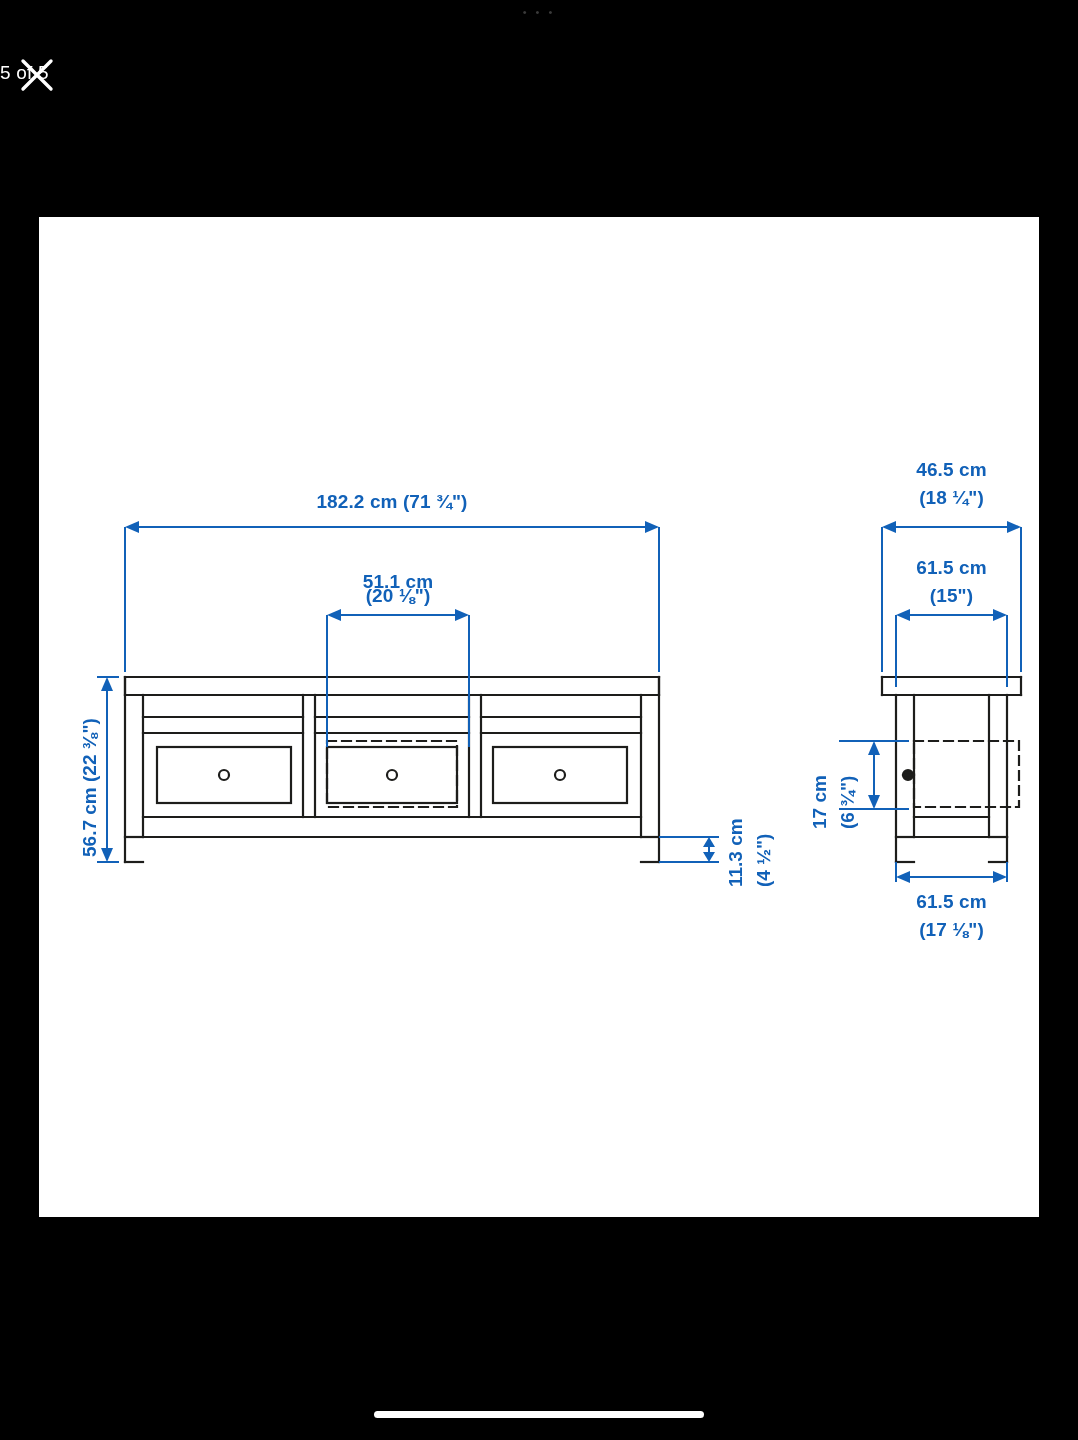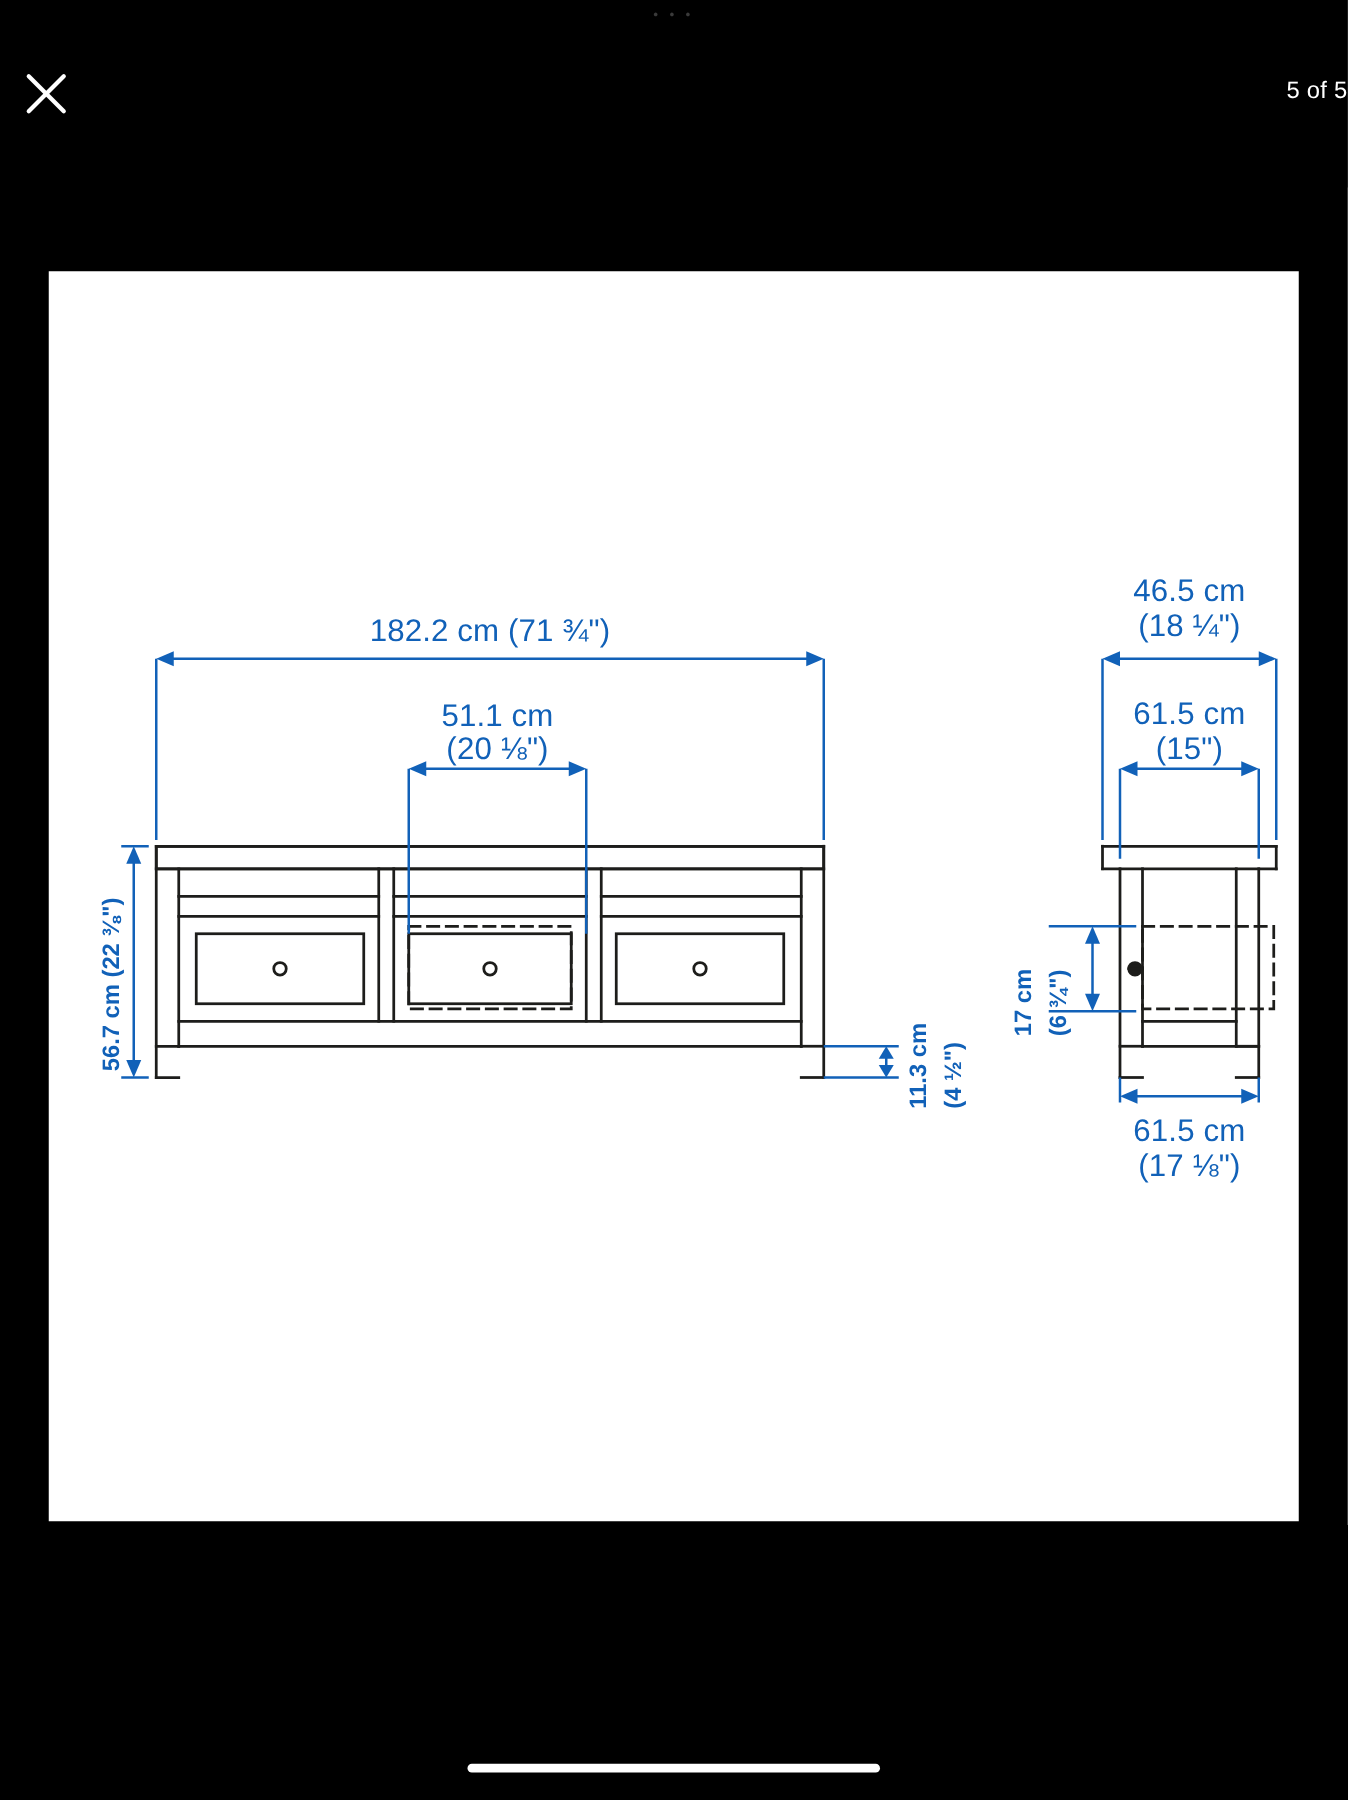--- a/index.html
+++ b/index.html
@@ -30,21 +30,21 @@
     width: 38px;
     height: 38px;
     cursor: pointer;
   }
   .close-icon svg { display: block; }
   .page-counter {
     position: absolute;
     top: 62px;
     left: 0;
     width: 1078px;
-    text-align: right;
+    text-align: left;
     color: #ffffff;
     font-size: 19px;
     letter-spacing: 0.2px;
   }
   .dots-indicator {
     position: absolute;
     top: 6px;
     left: 0;
     width: 1078px;
     text-align: center;
@@ -60,22 +60,22 @@
     top: 217px;
     width: 1000px;
     height: 1000px;
     background: #ffffff;
     overflow: hidden;
   }
 
   .dim-label {
     position: absolute;
     color: #1161b8;
-    font-weight: normal;
-    font-size: 25px;
+    font-weight: bold;
+    font-size: 19px;
     line-height: 1.32;
     white-space: nowrap;
     letter-spacing: 0.1px;
   }
   .dim-label.center { text-align: center; }
   .rot-label {
     position: absolute;
     color: #1161b8;
     font-weight: bold;
     font-size: 19px;
@@ -238,21 +238,21 @@
       <line x1="800" y1="524" x2="870" y2="524"></line>
       <line x1="800" y1="592" x2="870" y2="592"></line>
       <line x1="835" y1="528" x2="835" y2="588"></line>
       <polygon points="835,524 829,538 841,538" fill="#1161b8" stroke="none"></polygon>
       <polygon points="835,592 829,578 841,578" fill="#1161b8" stroke="none"></polygon>
     </g>
   </svg>
 
   <div class="dim-label center" style="left:180px; top:272px; width:346px;">182.2 cm (71 ¾")</div>
 
-  <div class="dim-label center" style="left:236px; top:340px; width:246px;">51.1 cm</div>
+  <div class="dim-label center" style="left:236px; top:352px; width:246px;">51.1 cm</div>
   <div class="dim-label center" style="left:236px; top:366px; width:246px;">(20 ⅛")</div>
 
   <div class="rot-label" style="left:38px; top:640px;">56.7 cm (22 ⅜")</div>
 
   <div class="rot-label" style="left:684px; top:670px;">11.3 cm</div>
   <div class="rot-label" style="left:712px; top:670px;">(4 ½")</div>
 
   <div class="dim-label center" style="left:790px; top:240px; width:245px;">46.5 cm</div>
   <div class="dim-label center" style="left:790px; top:268px; width:245px;">(18 ¼")</div>
 

